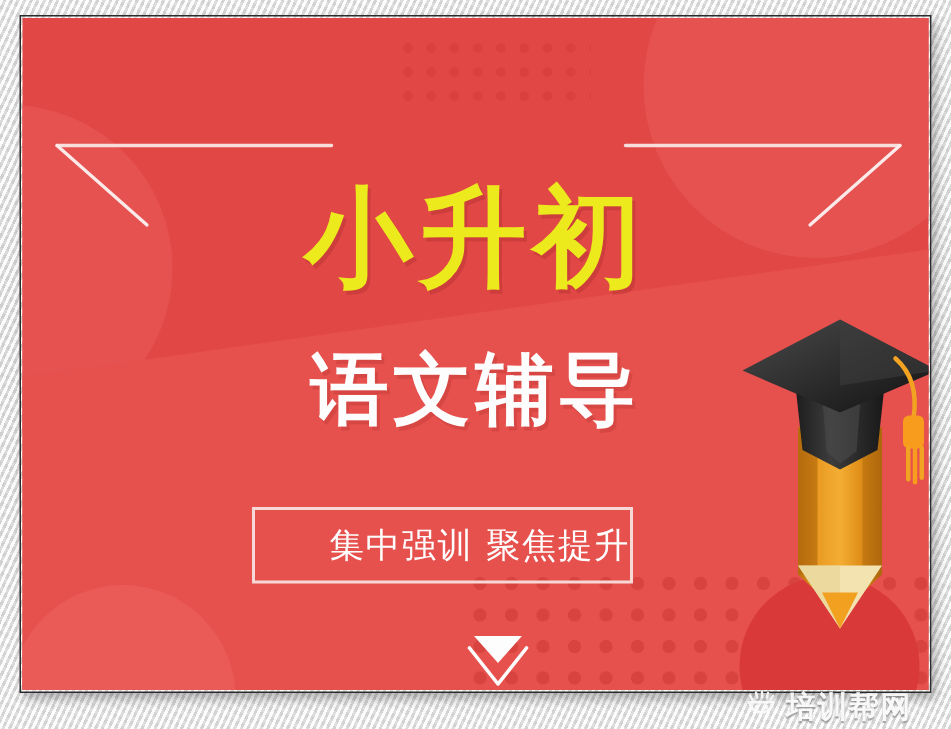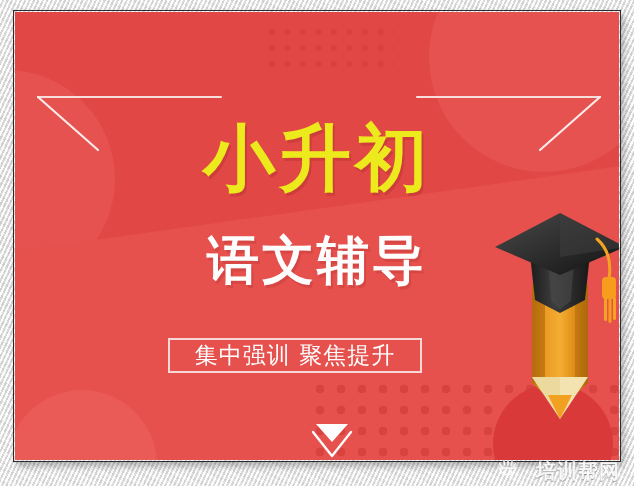--- a/index.html
+++ b/index.html
@@ -156,26 +156,26 @@
     letter-spacing: 3px;
     text-shadow: 2px 3px 0 rgba(160,40,38,.22);
   }
 
   
   .subtitle-box {
     position: absolute;
     left: 153px;
     top: 326px;
     width: 254px;
-    height: 35px;
+    height: 51px;
     border: 2px solid #f6d9d6;
     box-sizing: border-box;
     display: flex;
     align-items: center;
-    justify-content: center;
+    justify-content: flex-end;
   }
   .subtitle-text {
     font-family: "DejaVu Sans", "Liberation Sans", sans-serif;
     font-size: 23px;
     font-weight: 500;
     color: #fdfdfd;
     letter-spacing: 1px;
     white-space: nowrap;
   }
 
@@ -197,21 +197,21 @@
     height: 225px;
   }
 
   
   .watermark {
     position: absolute;
     left: 497px;
     top: 458px;
     display: flex;
     align-items: center;
-    gap: 18px;
+    gap: 6px;
     opacity: .92;
   }
   .watermark-text {
     font-family: "DejaVu Sans", "Liberation Sans", sans-serif;
     font-size: 20px;
     font-weight: bold;
     color: #fbfbfb;
     letter-spacing: 1px;
     text-shadow: 0 1px 1px rgba(120,120,120,.8);
     white-space: nowrap;

